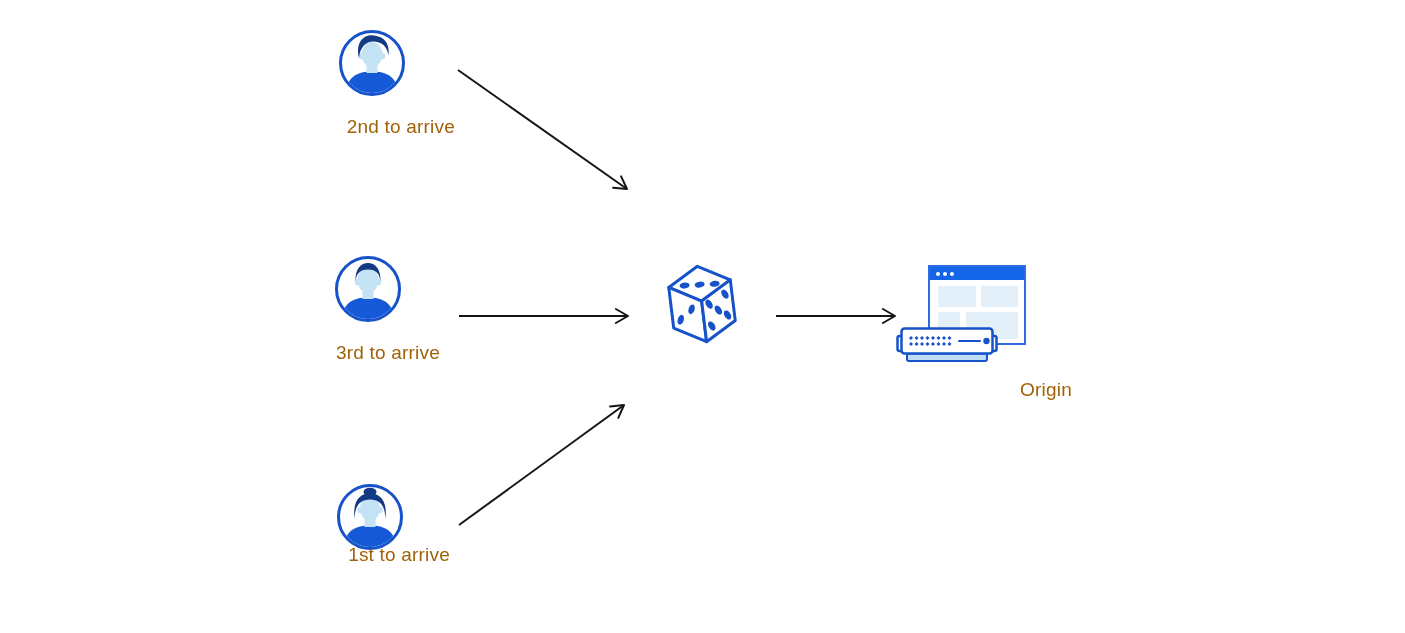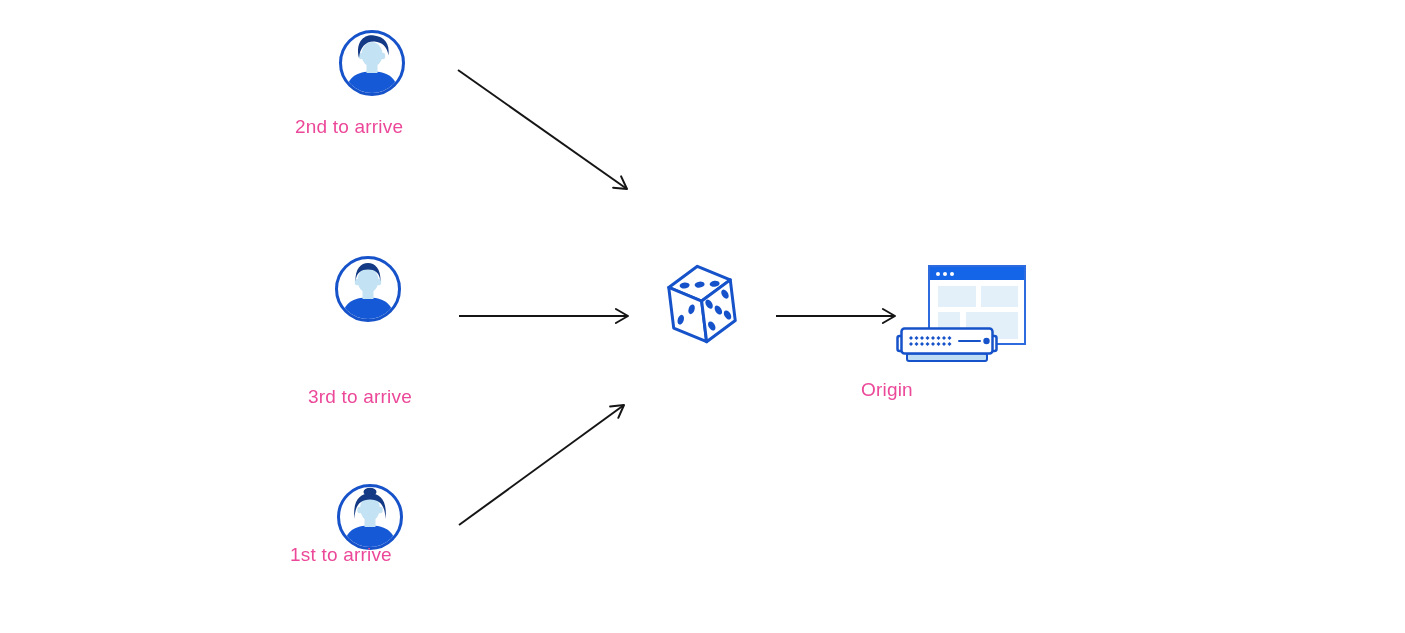--- a/index.html
+++ b/index.html
@@ -4,22 +4,22 @@
 <style>
   html,body { margin:0; padding:0; }
   body {
     width:1405px; height:633px; background:#ffffff; position:relative;
     font-family:"Liberation Sans", sans-serif; overflow:hidden;
   }
   .stage { position:absolute; inset:0; }
 
   
   .node-label {
-    position:absolute; text-align:left; font-size:19px; line-height:22px;
-    color:#ec4899; letter-spacing:.2px; width:160px;
+    position:absolute; text-align:right; font-size:19px; line-height:22px;
+    color:#a16207; letter-spacing:.2px; width:160px;
   }
 
   
   .avatar {
     position:absolute; width:60px; height:60px; border-radius:50%;
     border:3px solid #1652C9; background:#ffffff; overflow:hidden;
   }
   .avatar svg { position:absolute; left:0; top:0; display:block; }
 
   
@@ -88,21 +88,21 @@
     <div class="avatar" style="left:335px; top:256px;">
       <svg width="60" height="60" viewBox="0 0 60 60">
         <path d="M4,62 C4,44 15,38.5 30,38.5 C45,38.5 56,44 56,62 Z" fill="#1659D6"></path>
         <rect x="24.5" y="28" width="11" height="12" fill="#C3E2F4"></rect>
         <ellipse cx="19" cy="23" rx="2.2" ry="3.2" fill="#C3E2F4"></ellipse>
         <ellipse cx="41" cy="23" rx="2.2" ry="3.2" fill="#C3E2F4"></ellipse>
         <ellipse cx="30" cy="21.5" rx="10.5" ry="12.5" fill="#C3E2F4"></ellipse>
         <path d="M17.5,22.5 C17,9.5 23,4 30,4 C37,4 43,9.5 42.5,22.5 C41.5,13.5 37,10.5 30,10.5 C23,10.5 18.5,13.5 17.5,22.5 Z" fill="#143A85"></path>
       </svg>
     </div>
-    <div class="node-label" style="left:308px; top:342px;margin-top:44px;">3rd to arrive</div>
+    <div class="node-label" style="left:280px; top:342px;">3rd to arrive</div>
   </div>
 
   <div>
     <div class="avatar" style="left:337px; top:484px;">
       <svg width="60" height="60" viewBox="0 0 60 60">
         <path d="M4,62 C4,44 15,38.5 30,38.5 C45,38.5 56,44 56,62 Z" fill="#1659D6"></path>
         <rect x="24.5" y="28" width="11" height="12" fill="#C3E2F4"></rect>
         <ellipse cx="19.5" cy="23" rx="2.2" ry="3.2" fill="#C3E2F4"></ellipse>
         <ellipse cx="40.5" cy="23" rx="2.2" ry="3.2" fill="#C3E2F4"></ellipse>
         <ellipse cx="30" cy="21.5" rx="10" ry="12.5" fill="#C3E2F4"></ellipse>
@@ -154,16 +154,16 @@
       <svg width="102" height="36" viewBox="0 0 102 36">
         <rect x="1.5" y="9" width="9" height="15" rx="2" fill="#ffffff" stroke="#1652C9" stroke-width="2.5"></rect>
         <rect x="91.5" y="9" width="9" height="15" rx="2" fill="#ffffff" stroke="#1652C9" stroke-width="2.5"></rect>
         <rect x="11" y="26.5" width="80" height="7.5" rx="2" fill="#BFDCF5" stroke="#1652C9" stroke-width="2"></rect>
         <rect x="5.5" y="1.5" width="91" height="25" rx="3" fill="#ffffff" stroke="#1652C9" stroke-width="2.5"></rect>
         <path fill="#1652C9" d="M15,9L17,11L15,13L13,11Z M20.5,9L22.5,11L20.5,13L18.5,11Z M26,9L28,11L26,13L24,11Z M31.5,9L33.5,11L31.5,13L29.5,11Z M37,9L39,11L37,13L35,11Z M42.5,9L44.5,11L42.5,13L40.5,11Z M48,9L50,11L48,13L46,11Z M53.5,9L55.5,11L53.5,13L51.5,11Z M15,15L17,17L15,19L13,17Z M20.5,15L22.5,17L20.5,19L18.5,17Z M26,15L28,17L26,19L24,17Z M31.5,15L33.5,17L31.5,19L29.5,17Z M37,15L39,17L37,19L35,17Z M42.5,15L44.5,17L42.5,19L40.5,17Z M48,15L50,17L48,19L46,17Z M53.5,15L55.5,17L53.5,19L51.5,17Z"></path>
         <path d="M63,14 L84,14" stroke="#1652C9" stroke-width="2" stroke-linecap="round"></path>
         <circle cx="90.5" cy="14" r="3.2" fill="#1652C9"></circle>
       </svg>
     </div>
-    <div class="node-label" style="left:861px; top:379px;">Origin</div>
+    <div class="node-label" style="left:912px; top:379px;">Origin</div>
   </div>
 
 </div>
 
 </body></html>

